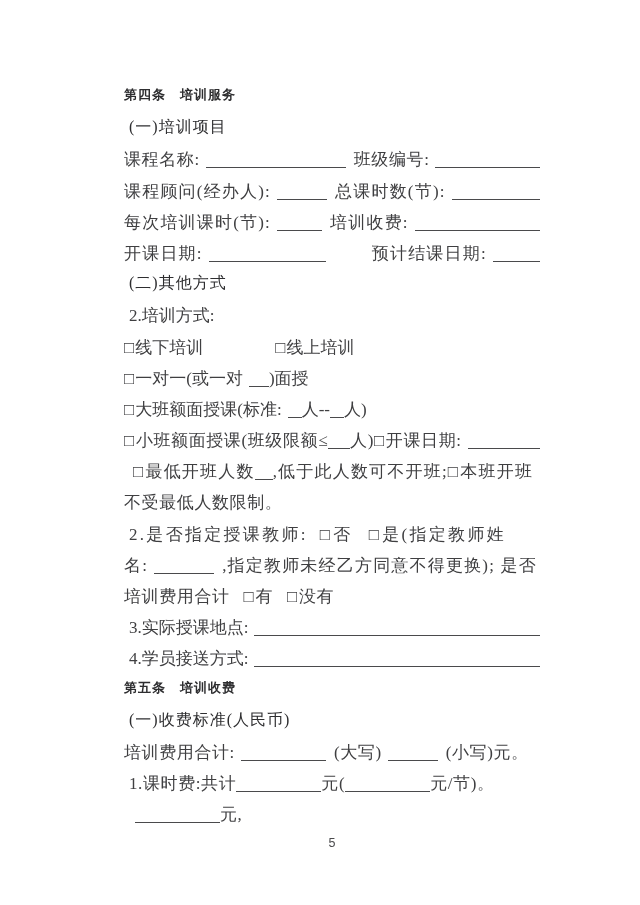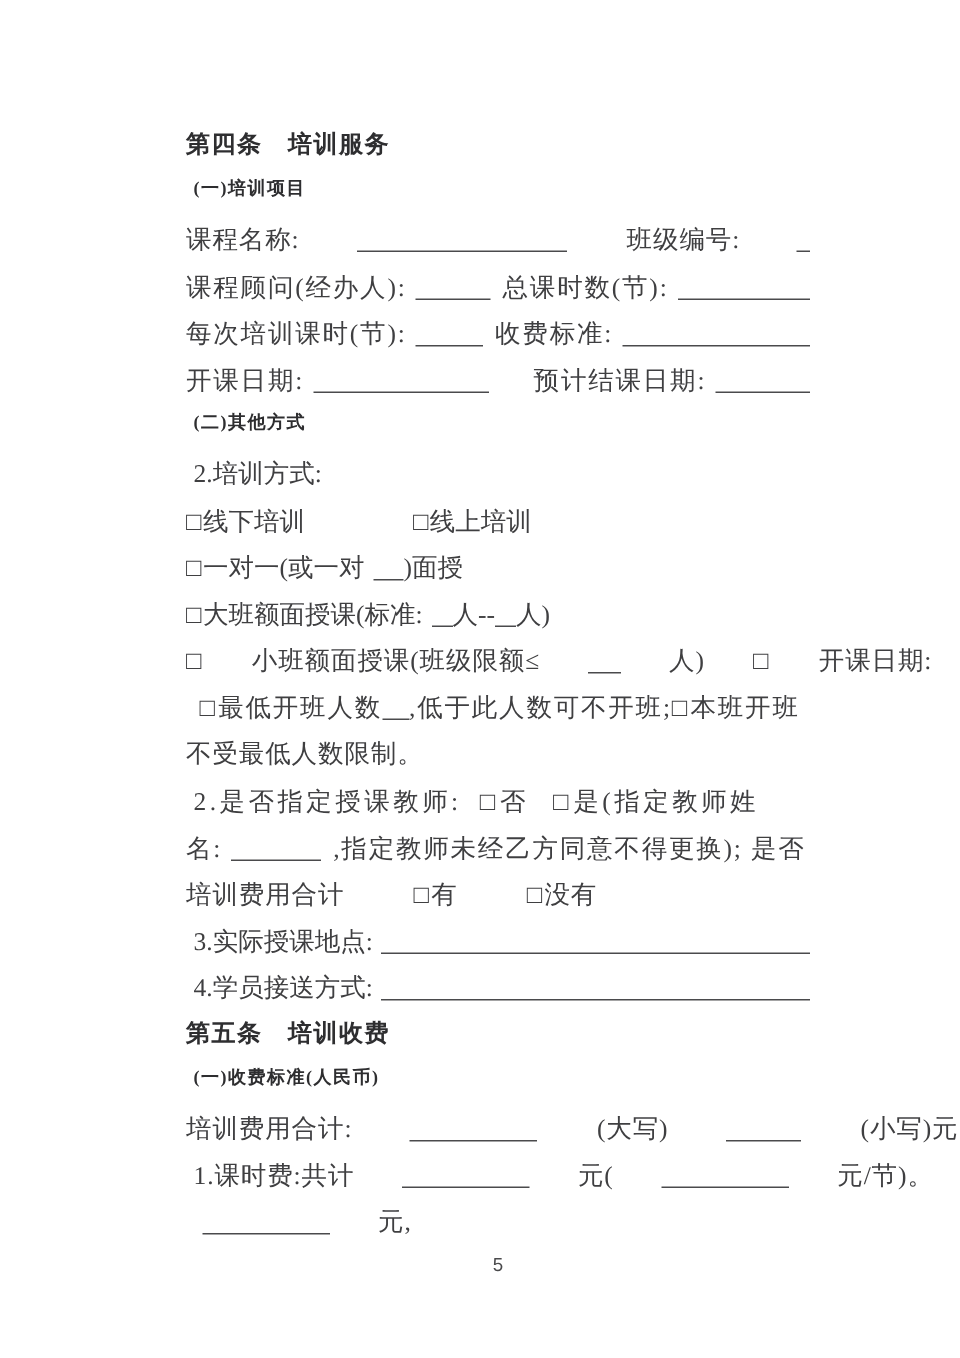--- a/index.html
+++ b/index.html
@@ -7,33 +7,33 @@
   body {
     width:640px; height:905px; overflow:hidden;
     font-family:"Liberation Serif","DejaVu Serif",serif;
     color:var(--text,#3f3f41);
   }
   .page { position:relative; width:640px; height:905px; background:var(--bg,#ffffff); }
   .content { position:absolute; left:124px; top:86px; width:416px; }
   .line { height:31.2px; display:flex; align-items:baseline; font-size:17px; white-space:nowrap; }
   .t { flex-shrink:0; }
   .h1 { font-family:Liberation Mono, monospace; font-weight:bold;
-        font-size:16px; color:var(--heading,#2e2e30); letter-spacing:1px; }
-  .h2 { font-weight:bold; font-size:12px; color:var(--heading,#2e2e30); letter-spacing:1px; }
+        font-size:13px; color:var(--heading,#2e2e30); letter-spacing:1px; }
+  .h2 { font-weight:normal; font-size:16px; color:var(--heading,#2e2e30); letter-spacing:1px; }
   .blank { position:relative; top:3px; height:0; border-bottom:1.4px solid var(--underline,#4a4a4c);
            margin-left:6px; flex-shrink:0; }
   .mln { margin-left:0; }
   .fill { flex:1 1 auto; }
   .w14{width:14px} .w18{width:18px} .w20{width:20px} .w22{width:22px} .w45{width:45px} .w50{width:50px}
   .w60{width:60px} .w85{width:85px}
   .w117{width:117px} .w140{width:140px}
   .ind5 { padding-left:5px; } .ind9 { padding-left:9px; }
-  .ls05 { letter-spacing:0.6px;gap:32px; } .ls1 { letter-spacing:1.2px; } .ls2 { letter-spacing:2.3px; }
+  .ls05 { letter-spacing:0.6px; } .ls1 { letter-spacing:1.2px; } .ls2 { letter-spacing:2.3px; }
   .ml8{margin-left:8px} .ml12{margin-left:12px} .ml14{margin-left:14px}
-  .ml16{margin-left:16px} .ml30{margin-left:30px} .ml72{margin-left:72px}
+  .ml16{margin-left:16px} .ml30{margin-left:46px} .ml72{margin-left:72px}
   .cbx { display:flex; align-items:baseline; flex-shrink:0; }
   .cb { margin-right:1px; }
   .pagenum { margin-top:1px; text-align:center; font-size:12.5px;
              font-family:"Liberation Sans","DejaVu Sans",sans-serif; color:#4a4a4c; }
 </style>
 </head>
 <body>
 
 <div class="page">
   <div class="content">
@@ -56,21 +56,21 @@
     <div class="line ls1">
       <span class="t">课程顾问(经办人):</span>
       <span class="blank w50"></span>
       <span class="t ml8">总课时数(节):</span>
       <span class="blank fill"></span>
     </div>
 
     <div class="line ls1">
       <span class="t">每次培训课时(节):</span>
       <span class="blank w45"></span>
-      <span class="t ml8">收费标准:</span>
+      <span class="t ml8">培训收费:</span>
       <span class="blank fill"></span>
     </div>
 
     <div class="line ls1">
       <span class="t">开课日期:</span>
       <span class="blank w117"></span>
       <span class="t ml30">预计结课日期:</span>
       <span class="blank fill"></span>
     </div>
 

